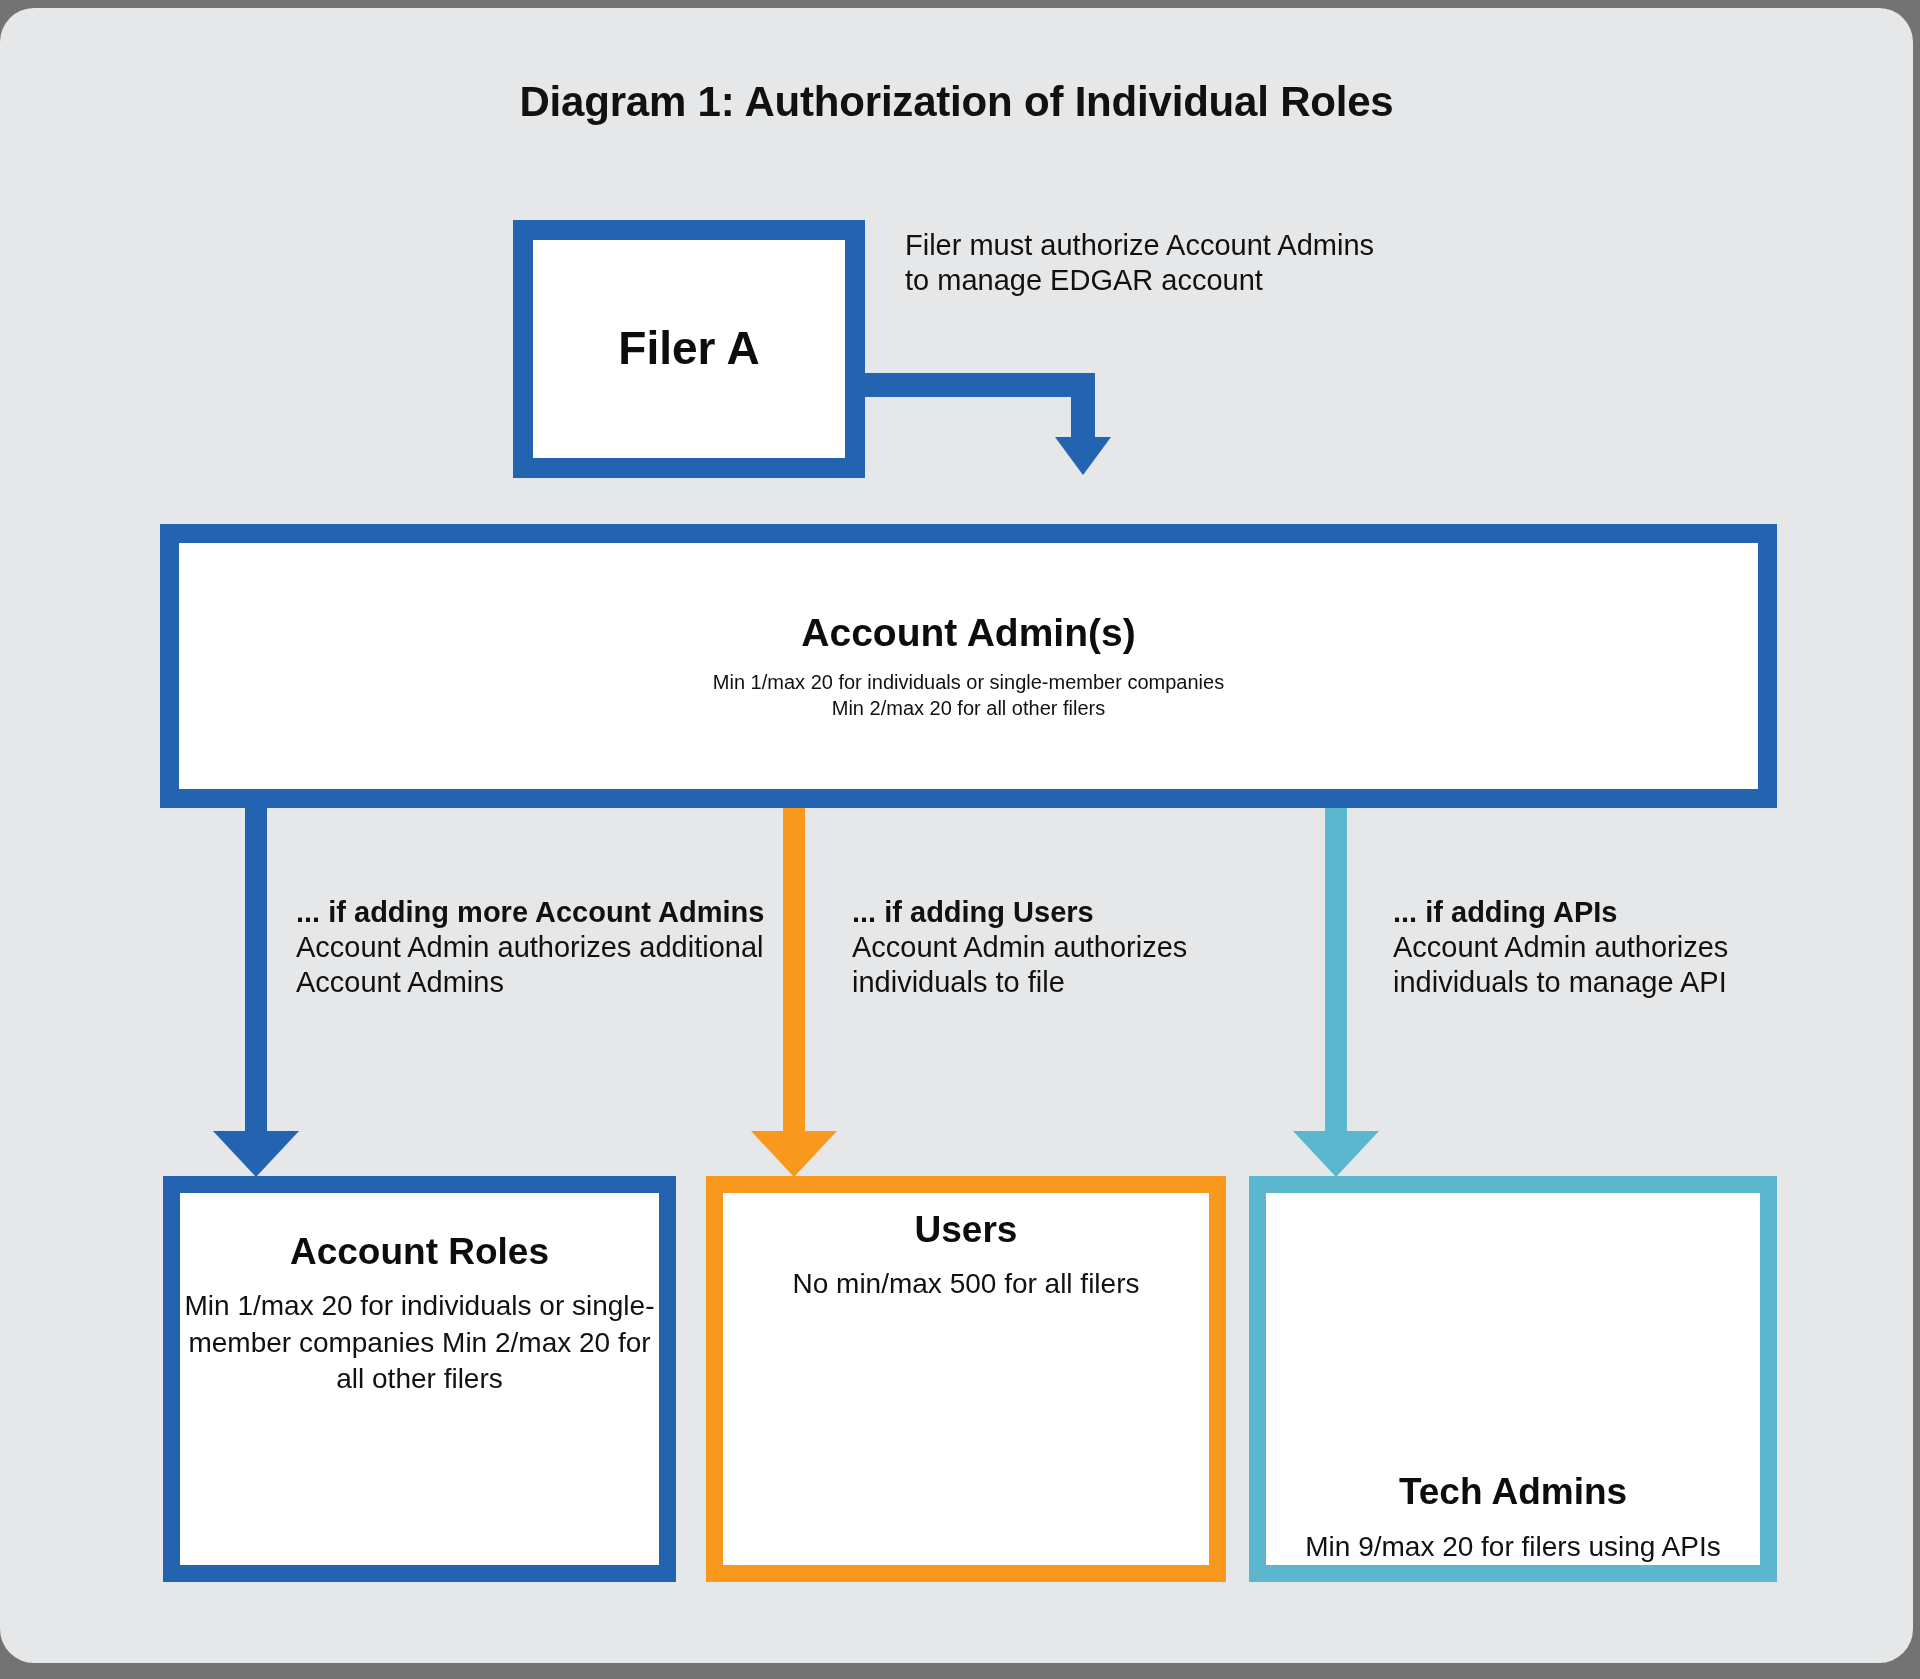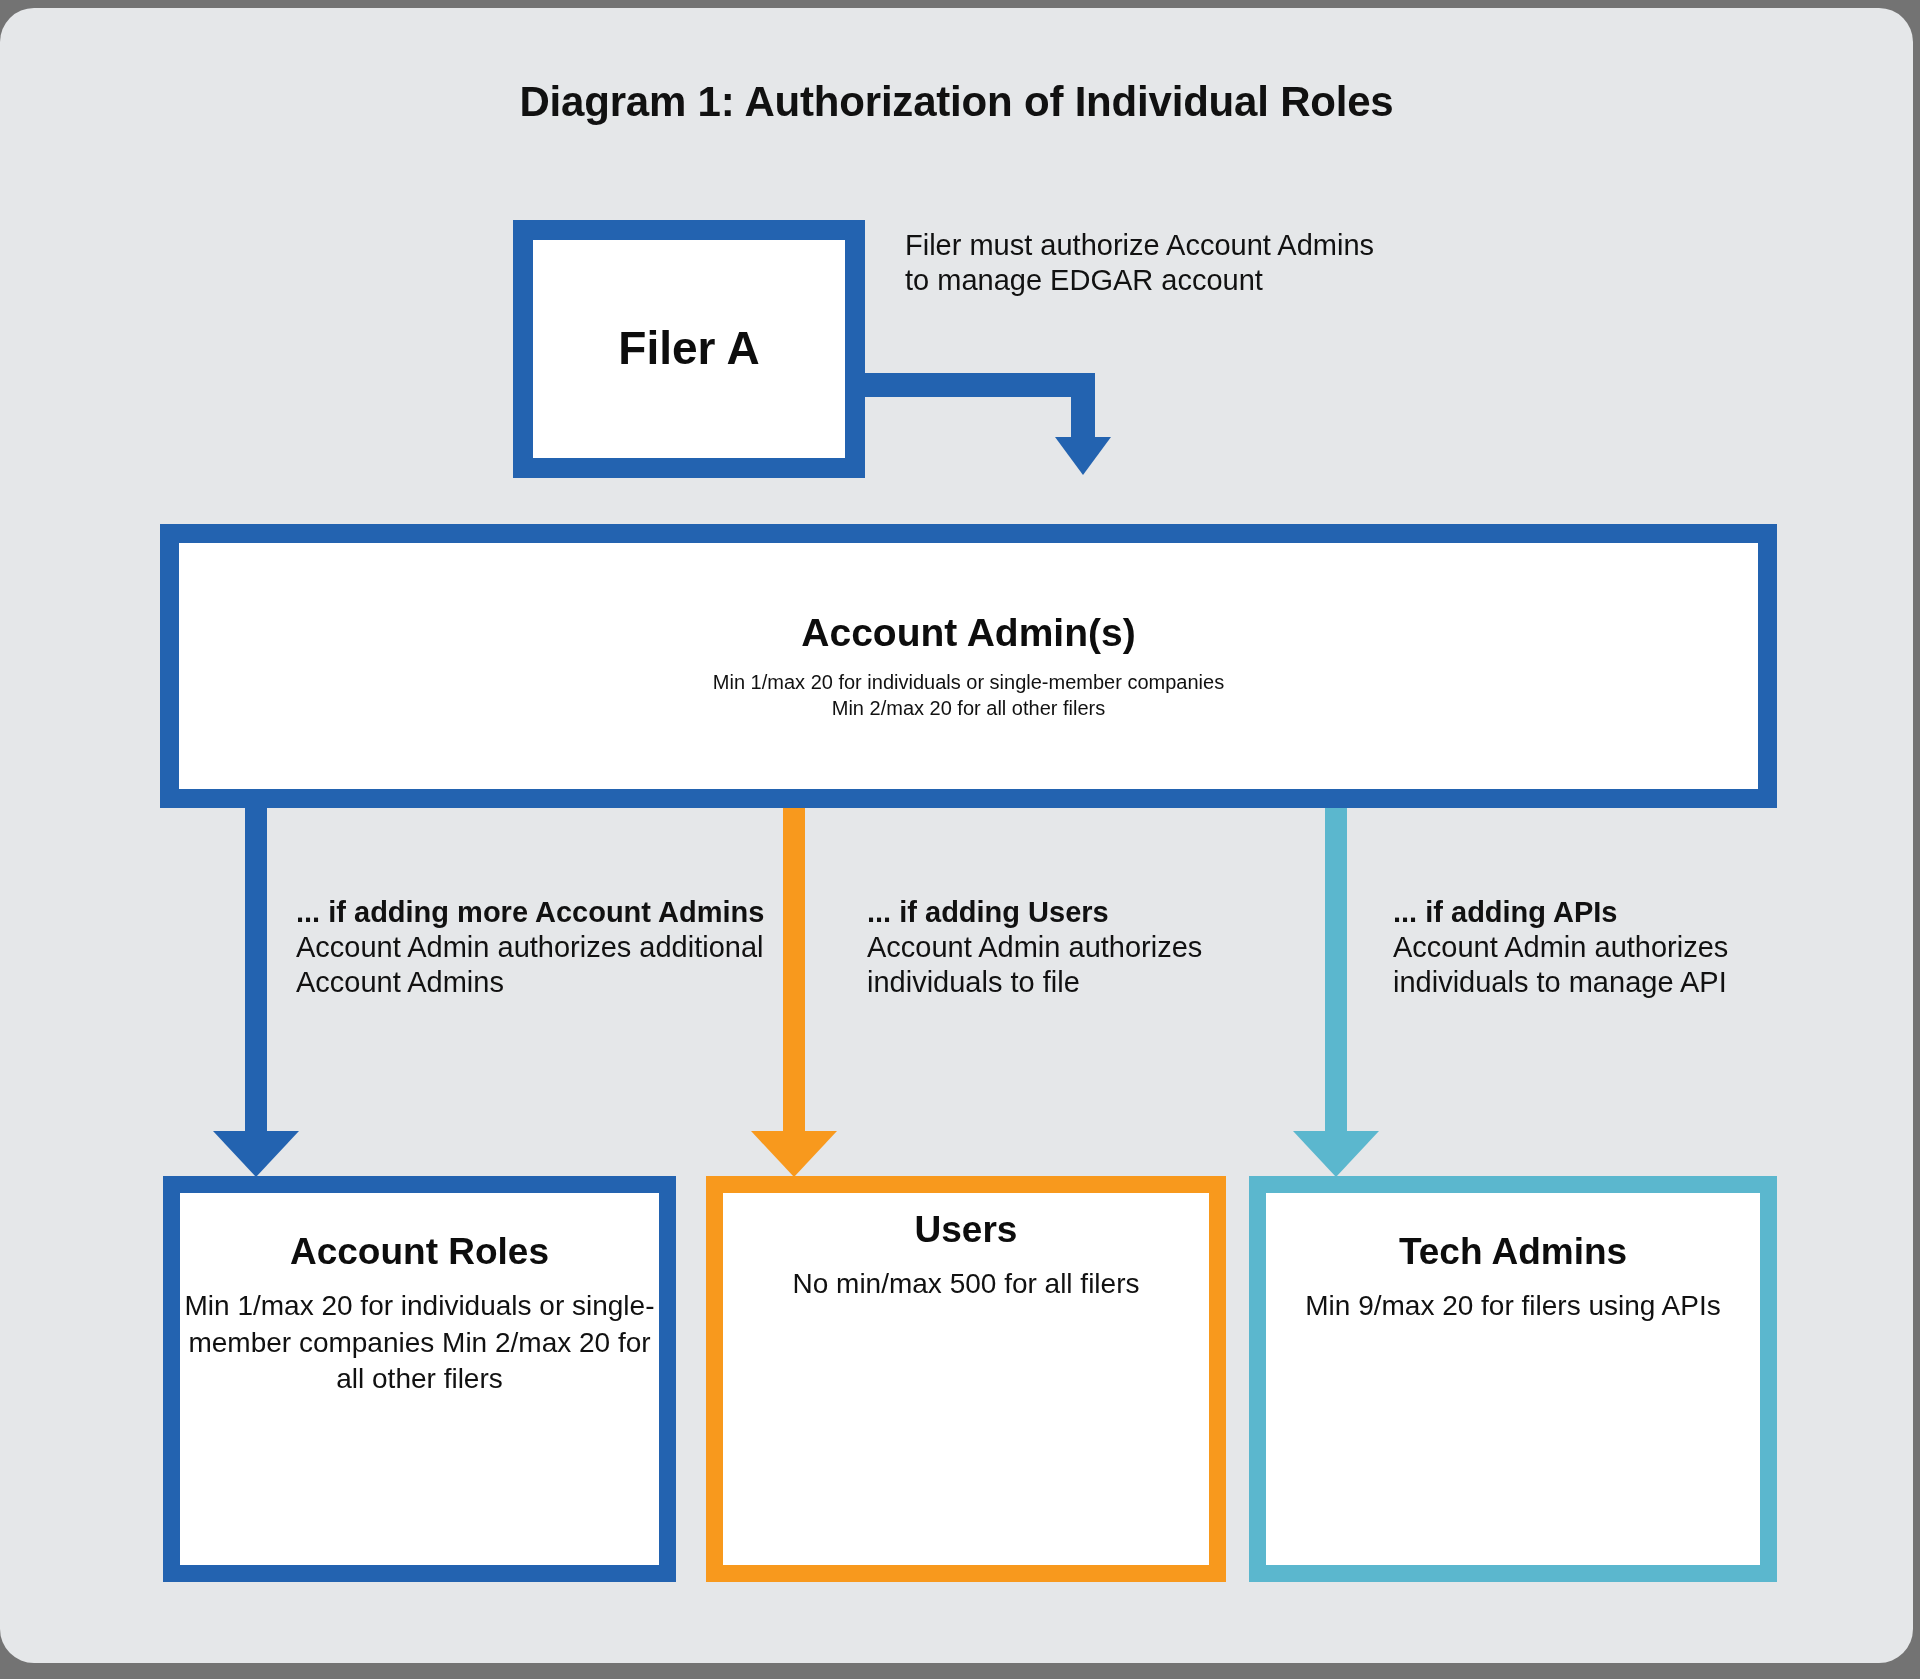--- a/index.html
+++ b/index.html
@@ -89,21 +89,21 @@
     left:706px; top:1176px;
     width:520px; height:406px;
     border:17px solid #F8991D;
     justify-content:flex-start;
     padding-top:16px;
   }
   #bottom-techadmins-box{
     left:1249px; top:1176px;
     width:528px; height:406px;
     border:17px solid #5BB7CE;
-    justify-content:flex-start;
+    justify-content:flex-end;
     padding-top:38px;
   }
   .bottom-box .box-title{font-size:37px;}
   .bottom-box .box-body{font-size:28px;margin-top:16px;}
 
   
   .conn{position:absolute;background:#2363B0;}
   #elbow-h{ left:846px; top:373px; width:249px; height:24px; }
   #elbow-v{ left:1071px; top:373px; width:24px; height:66px; }
   #elbow-head{
@@ -144,21 +144,21 @@
   }
   .annotation .lead{font-weight:bold;}
 
   #filer-note{
     left:905px; top:228px;
     width:470px;
     font-size:29px;
     line-height:1.22;
   }
   #note1{ left:296px; top:895px; width:480px; }
-  #note2{ left:852px; top:895px; width:400px;margin-left:15px; }
+  #note2{ left:852px; top:895px; width:400px; }
   #note3{ left:1393px; top:895px; width:420px; }
 </style>
 </head>
 <body>
 
 <div id="canvas">
 
   <div id="panel"></div>
 
   <div id="title">Diagram 1: Authorization of Individual Roles</div>

